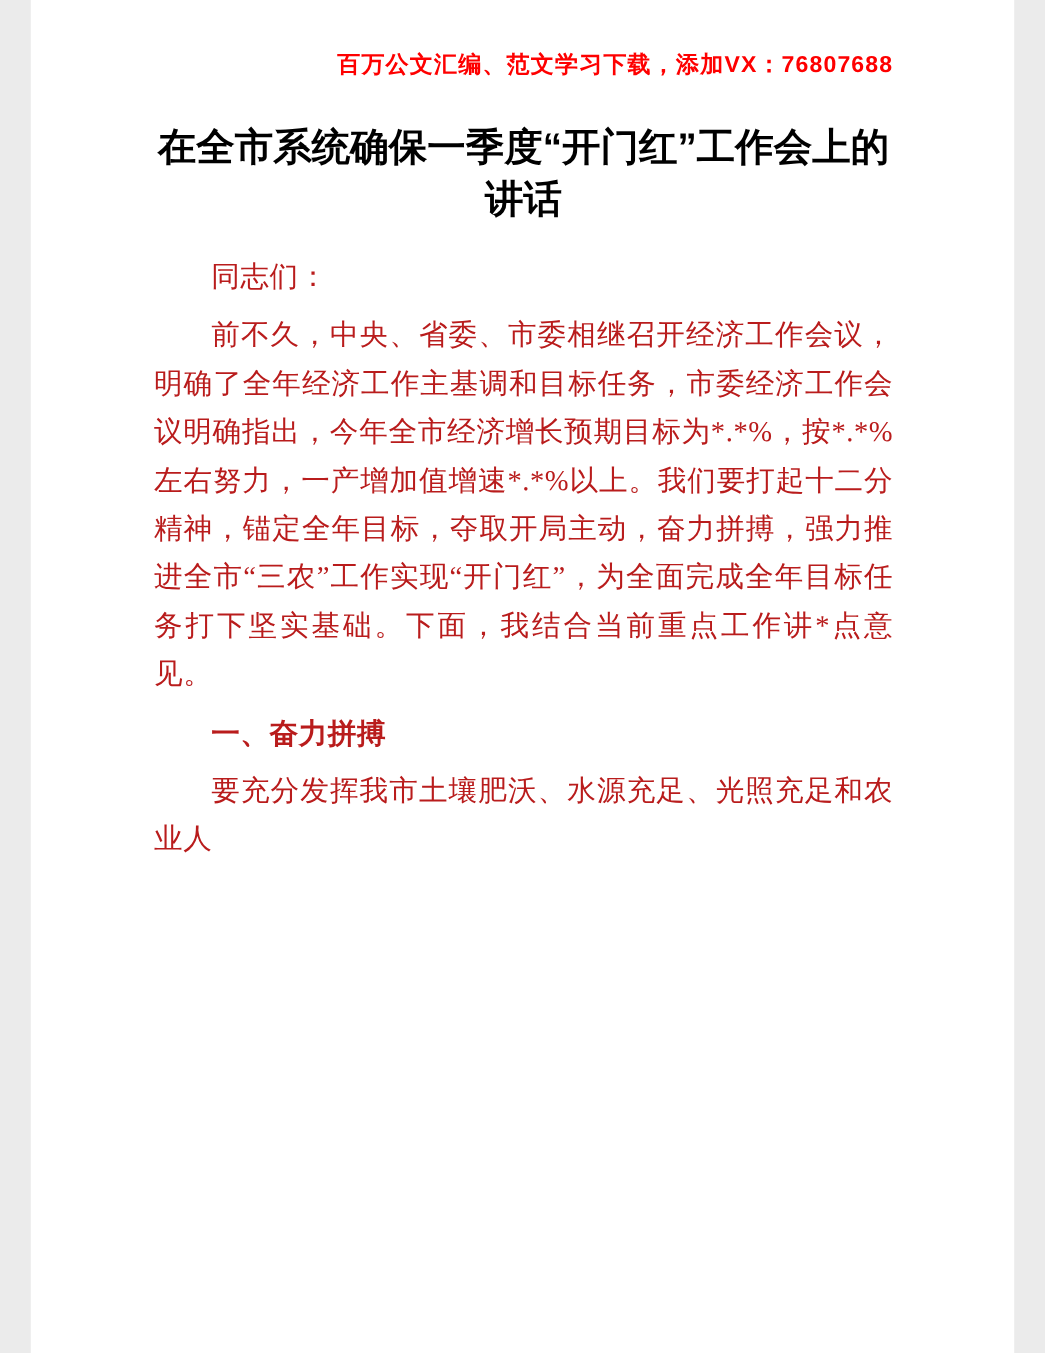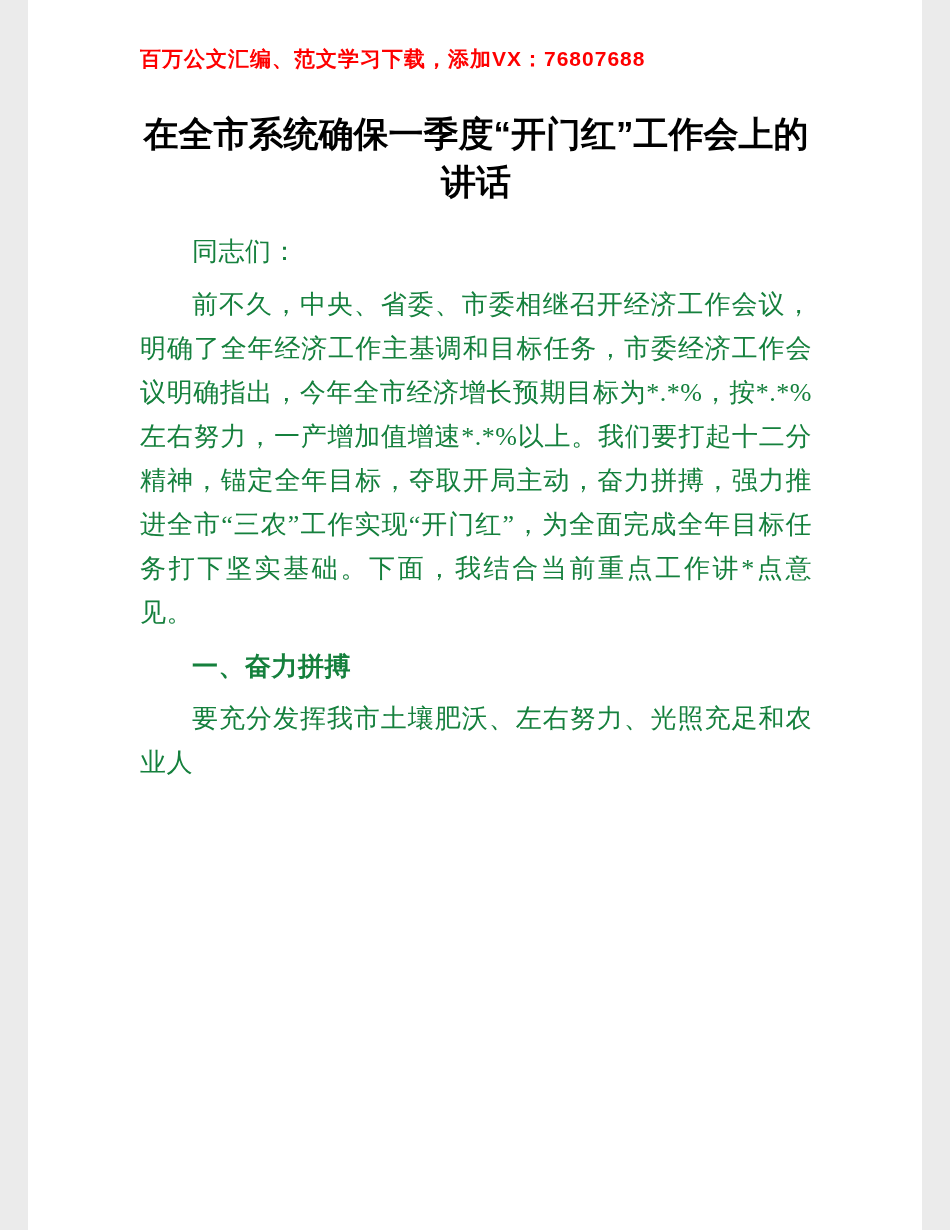--- a/index.html
+++ b/index.html
@@ -14,40 +14,40 @@
     background: #ebebeb;
     padding: 0 28px;
   }
   .page {
     width: 894px;
     min-height: 1230px;
     background: #ffffff;
     padding: 46px 110px 80px 112px;
   }
   .header-notice {
-    text-align: left;
+    text-align: right;
     color: #fe0000;
     font-size: 21px;
     line-height: 26px;
     font-family: "Liberation Sans", "DejaVu Sans", sans-serif;
     font-weight: bold;
     margin-bottom: 38px;
     letter-spacing: 1px;
   }
   .doc-title {
     text-align: center;
     color: #000000;
     font-size: 35px;
     line-height: 48px;
     font-weight: bold;
     font-family: "Liberation Sans", "DejaVu Sans", sans-serif;
     margin-bottom: 24px;
   }
   .doc-body .para {
-    color: #15803d;
+    color: #b91c1c;
     font-size: 26px;
     line-height: 44px;
     text-align: justify;
     text-indent: 2em;
     margin-bottom: 9px;
     letter-spacing: 0.5px;
   }
   .doc-body .para.heading {
     font-weight: bold;
     font-family: "Liberation Sans", "DejaVu Sans", sans-serif;
@@ -65,17 +65,17 @@
     <h1 class="doc-title">在全市系统确保一季度“开门红”工作会上的讲话</h1>
 
     <div class="doc-body">
       <p class="para">同志们：</p>
 
 
       <p class="para">前不久，中央、省委、市委相继召开经济工作会议，明确了全年经济工作主基调和目标任务，市委经济工作会议明确指出，今年全市经济增长预期目标为*.*%，按*.*%左右努力，一产增加值增速*.*%以上。我们要打起十二分精神，锚定全年目标，夺取开局主动，奋力拼搏，强力推进全市“三农”工作实现“开门红”，为全面完成全年目标任务打下坚实基础。下面，我结合当前重点工作讲*点意见。</p>
 
       <p class="para heading">一、奋力拼搏</p>
 
-      <p class="para">要充分发挥我市土壤肥沃、左右努力、光照充足和农业人</p>
+      <p class="para">要充分发挥我市土壤肥沃、水源充足、光照充足和农业人</p>
     </div>
 
   </div>
 </div>
 
 </body></html>

